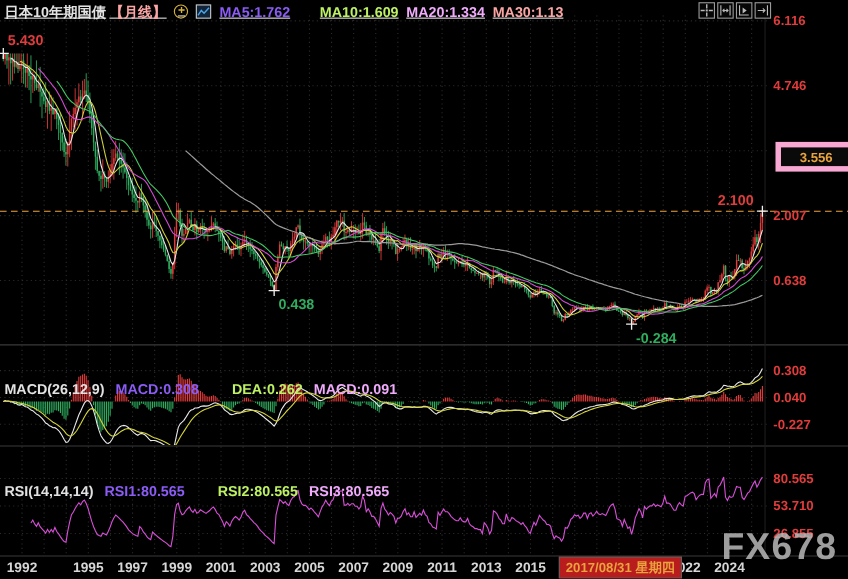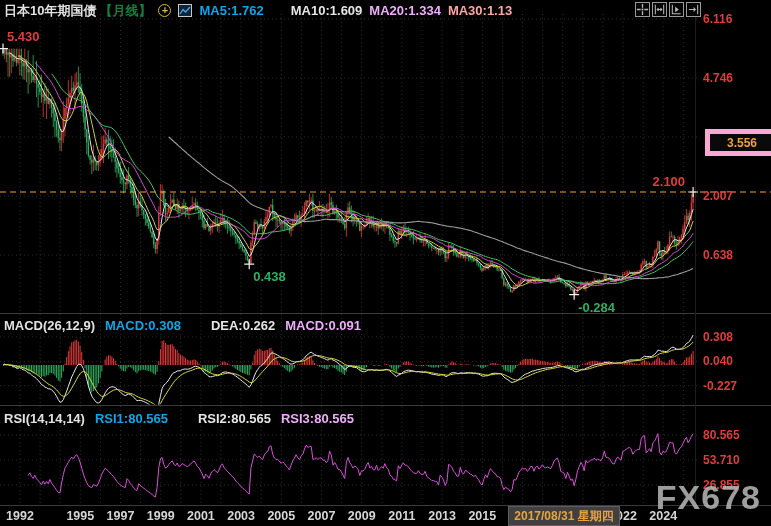--- a/index.html
+++ b/index.html
@@ -1,38 +1,38 @@
 <!DOCTYPE html>
 <html><head>
 <meta charset="utf-8">
 <style>
   html,body{margin:0;padding:0;background:#000;}
   body{width:771px;height:526px;position:relative;overflow:hidden;
        font-family:"Liberation Sans","DejaVu Sans",sans-serif;}
   #chart{position:absolute;left:0;top:0;z-index:1;}
   .hdr{position:absolute;left:4px;top:1px;height:19px;display:flex;align-items:center;
-       gap:7px;font-size:13px;font-weight:bold;color:#e2e2e2;white-space:nowrap;z-index:5;}
+       gap:7px;font-size:13px;font-weight:bold;color:#e2e2e2;white-space:nowrap;z-index:5;text-decoration:underline;}
   .p-hdr{position:absolute;left:4px;height:16px;display:flex;align-items:center;gap:10px;
-       font-size:13px;font-weight:bold;color:#e2e2e2;white-space:nowrap;z-index:5;}
+       font-size:13px;font-weight:bold;color:#e2e2e2;white-space:nowrap;z-index:5;margin-top:28px;}
   #macd-hdr{top:317px;} #rsi-hdr{top:410px;}
-  .c-orange{color:#15803d;} .c-yellow{color:#e5e5e5;padding-left:20px;} .c-magenta{color:#f0abfc;}
-  .c-green{color:#fca5a5;} .c-white{color:#0ea5e9;}
+  .c-orange{color:#fca5a5;} .c-yellow{color:#bef264;padding-left:20px;} .c-magenta{color:#f0abfc;}
+  .c-green{color:#fca5a5;} .c-white{color:#8b5cf6;}
   .toolbar{position:absolute;top:2px;right:70px;display:flex;gap:2px;z-index:6;}
   .icon-btn{width:15px;height:15px;border:1px solid #9a9a9a;background:#060606;
        display:flex;align-items:center;justify-content:center;box-sizing:border-box;}
   .circle-plus{display:inline-flex;width:13px;height:13px;border:1px solid #d6b33c;border-radius:50%;
        color:#d6b33c;font-size:11px;line-height:11px;align-items:center;justify-content:center;
        font-weight:bold;box-sizing:border-box;}
   .mini-chart{display:inline-flex;width:14px;height:13px;border:1px solid #c8c8c8;background:#10243a;
        align-items:center;justify-content:center;box-sizing:border-box;}
   .box-y{position:absolute;left:705px;top:129px;width:64px;height:17px;border:5px solid #f9a8d4;
        background:#0a0a0a;color:#e8a33d;font-size:12px;font-weight:bold;display:flex;
        align-items:center;justify-content:center;z-index:6;}
   .box-x{position:absolute;left:508px;top:506px;width:110px;height:18px;border:1px solid #5f5f5f;
-       background:#404040;color:#e8a33d;font-size:12px;font-weight:bold;display:flex;
+       background:#b91c1c;color:#e8a33d;font-size:12px;font-weight:bold;display:flex;
        align-items:center;justify-content:center;z-index:6;white-space:nowrap;}
   .watermark{position:absolute;right:10px;bottom:12px;font-size:34px;font-weight:bold;
        color:#b9b9b9;opacity:.85;z-index:4;letter-spacing:1px;line-height:1;}
 </style>
 </head>
 <body>
 
 <div class="hdr">
   <span>日本10年期国债</span>
   <span class="c-orange" style="margin-left:-4px">【月线】</span>

